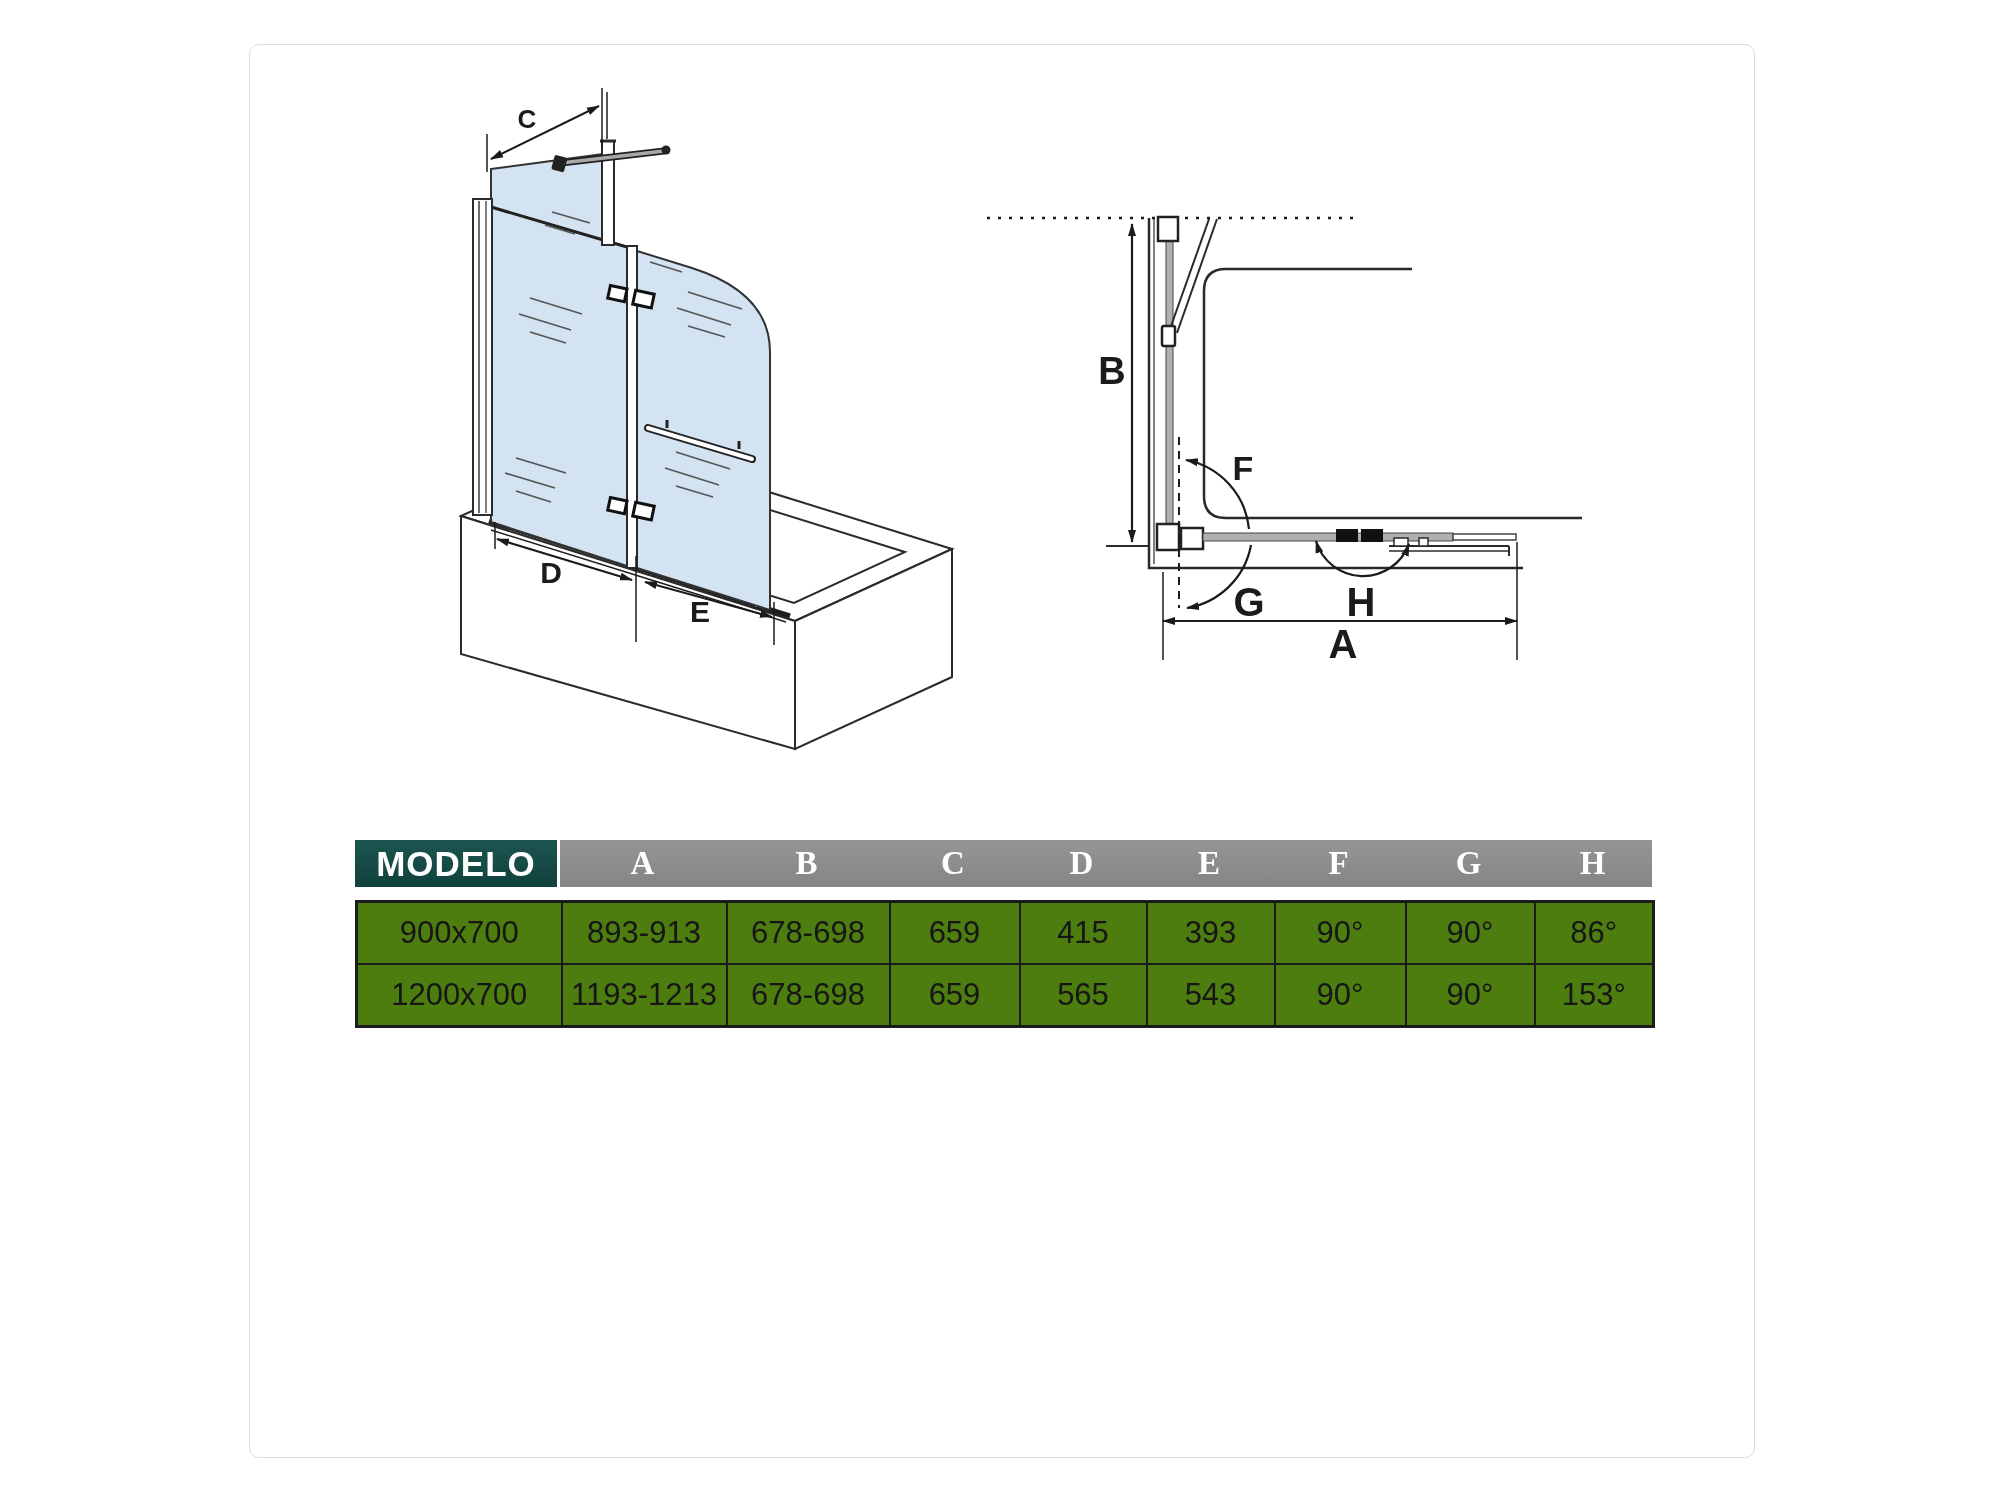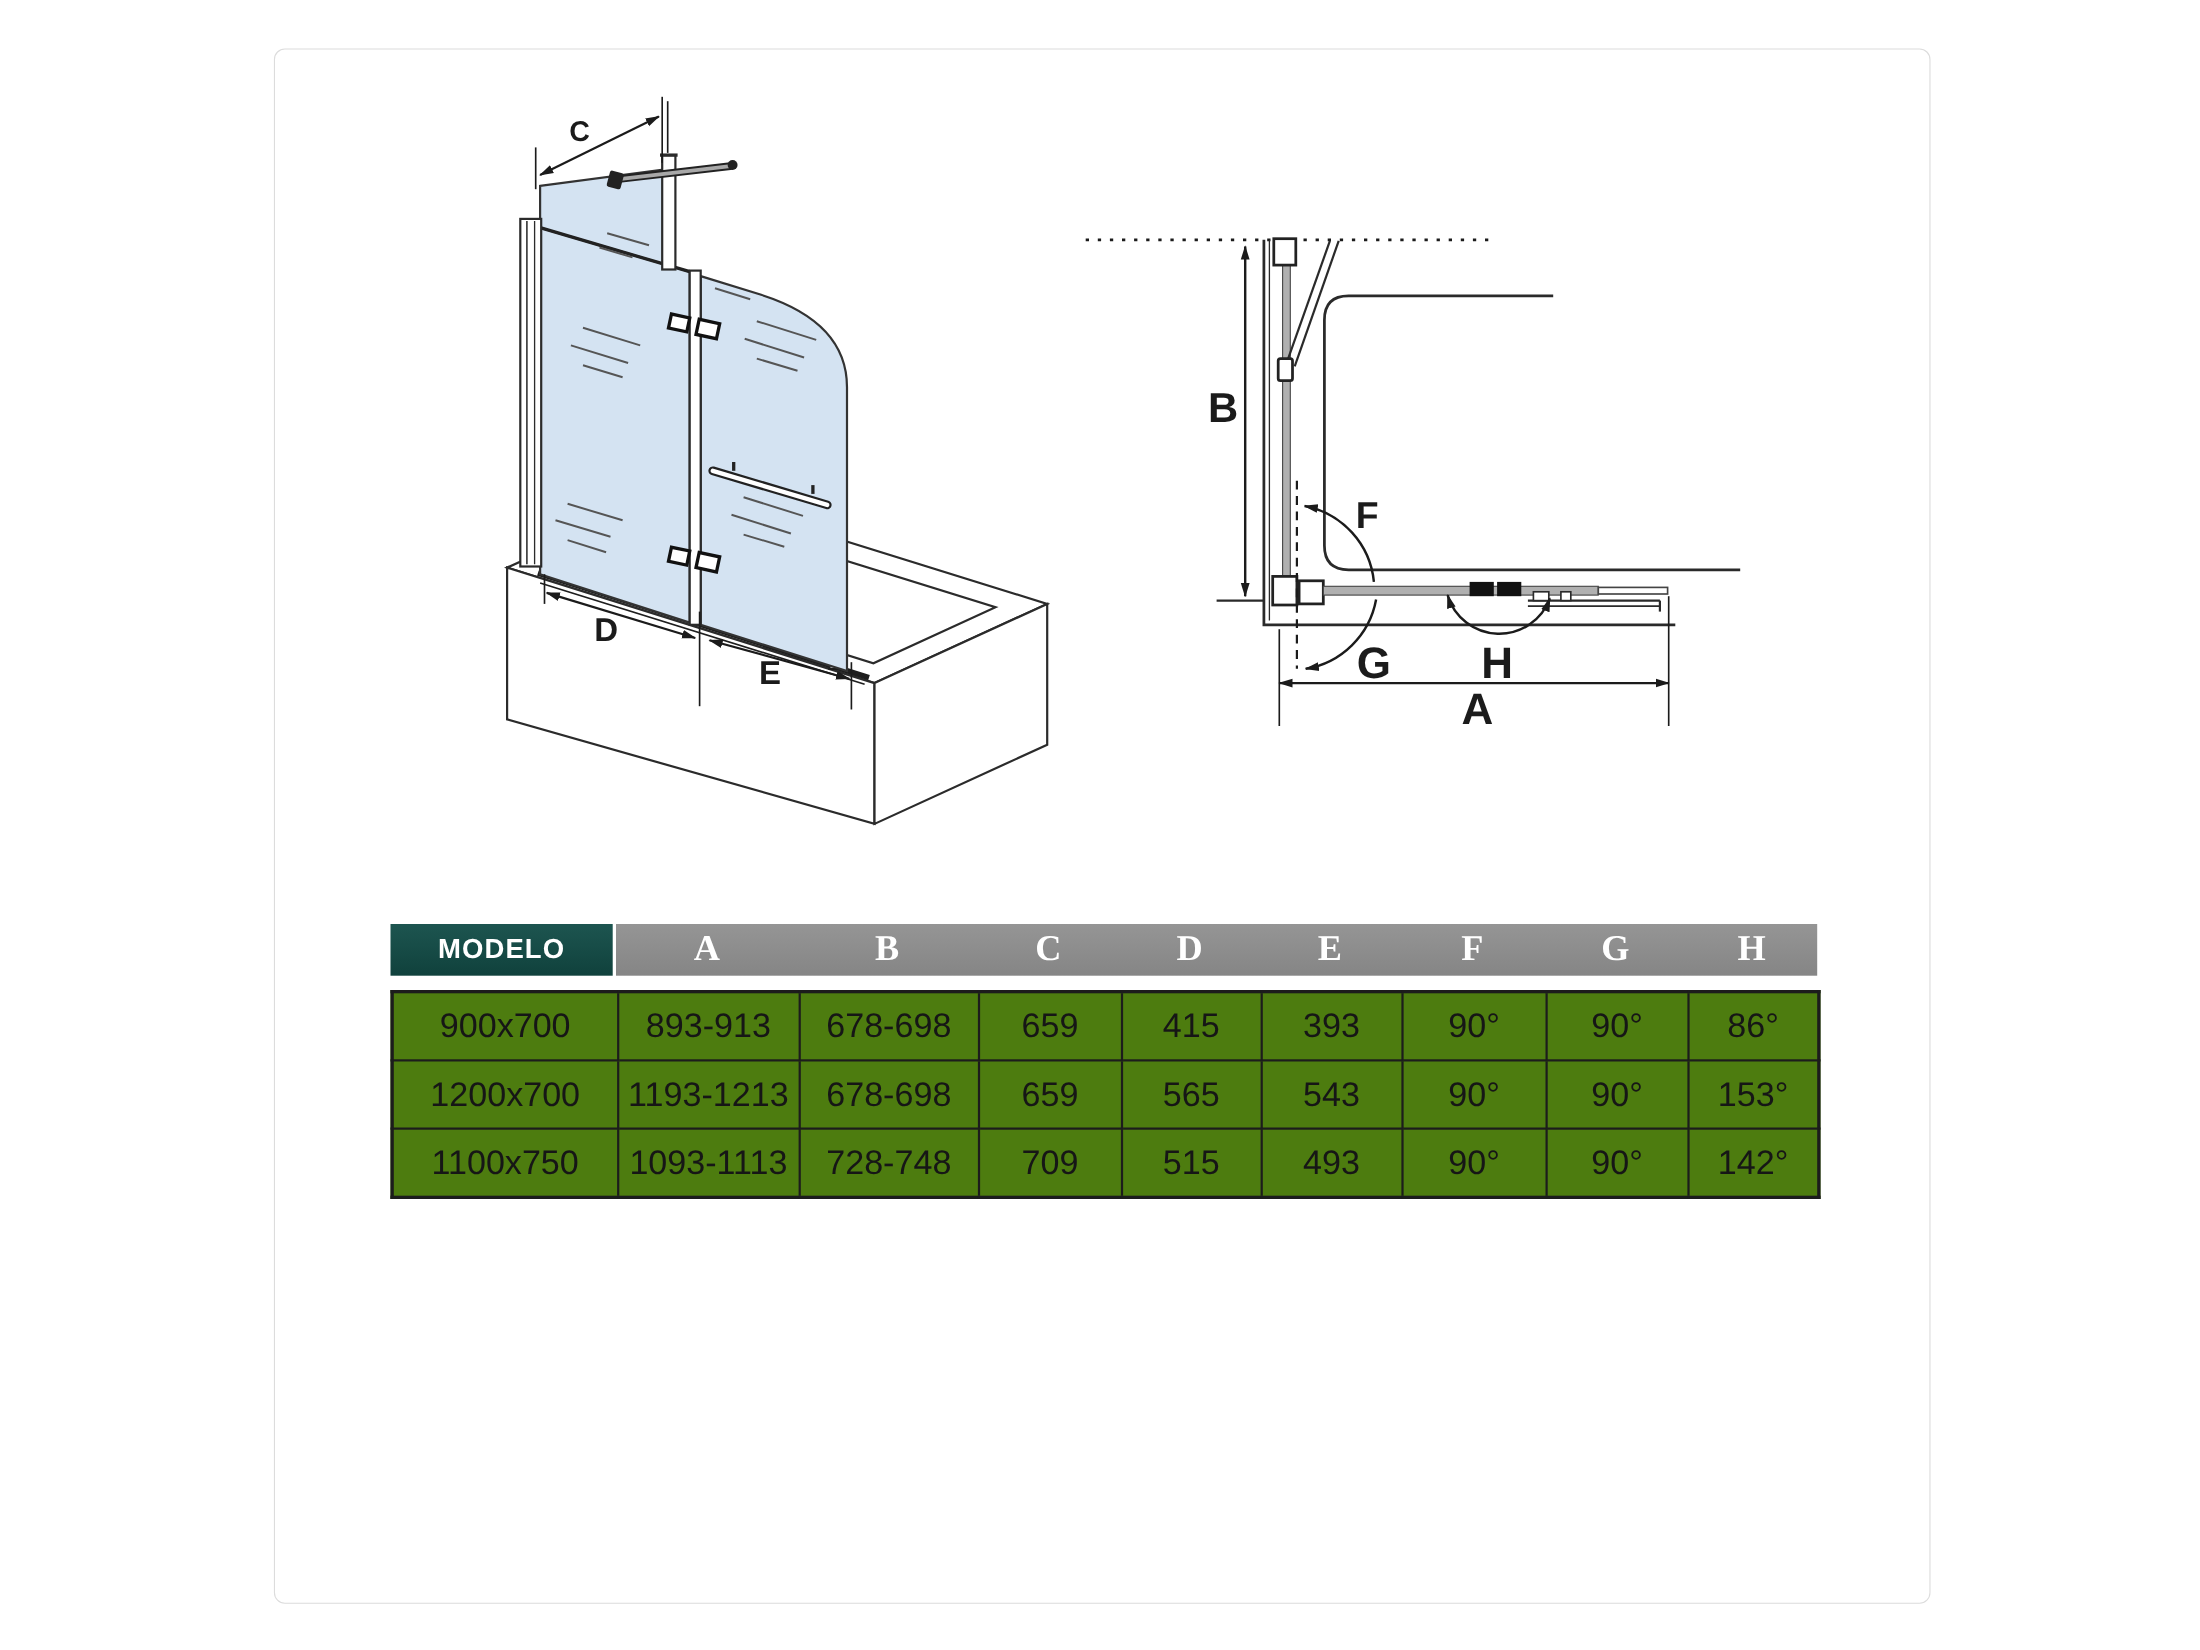--- a/index.html
+++ b/index.html
@@ -7,21 +7,21 @@
          font-family:"Liberation Sans",sans-serif;}
   .card{position:absolute;left:249px;top:44px;width:1504px;height:1412px;
         border:1px solid #dcdcdc;border-radius:10px;background:#ffffff;}
   .svg-left{position:absolute;left:440px;top:60px;width:570px;height:710px;}
   .svg-right{position:absolute;left:980px;top:190px;width:620px;height:480px;}
 
   
   .thead{position:absolute;left:355px;top:840px;width:1297px;height:47px;display:flex;}
   .th-model{width:203px;margin-right:3px;background:linear-gradient(180deg,var(--model_header_bg_light),var(--model_header_bg));
             color:var(--header_text);display:flex;align-items:center;justify-content:center;
-            font-size:25px;font-weight:600;letter-spacing:1px;}
+            font-size:35px;font-weight:600;letter-spacing:1px;}
   .th-cols{flex:1;background:linear-gradient(180deg,#959595,var(--cols_header_bg));display:flex;}
   .th-col{display:flex;align-items:center;justify-content:center;color:var(--header_text);
           font-family:"Liberation Serif",serif;font-weight:700;font-size:33px;}
 
   
   table.spec{position:absolute;left:355px;top:900px;width:1297px;border-collapse:collapse;
              table-layout:fixed;background:#4d7c0f;border:3px solid var(--table_border);}
   table.spec td{border:2px solid var(--table_border);height:60px;text-align:center;
                 font-size:31px;color:#161616;padding:0;white-space:nowrap;}
   svg text{font-family:"Liberation Sans",sans-serif;font-weight:700;fill:#1b1b1b;}
@@ -229,26 +229,15 @@
           <td>1200x700</td>
           <td>1193-1213</td>
           <td>678-698</td>
           <td>659</td>
           <td>565</td>
           <td>543</td>
           <td>90°</td>
           <td>90°</td>
           <td>153°</td>
         </tr>
-        <tr>
-          <td>1100x750</td>
-          <td>1093-1113</td>
-          <td>728-748</td>
-          <td>709</td>
-          <td>515</td>
-          <td>493</td>
-          <td>90°</td>
-          <td>90°</td>
-          <td>142°</td>
-        </tr>
       </tbody>
   </table>
 </div>
 
 </body></html>

